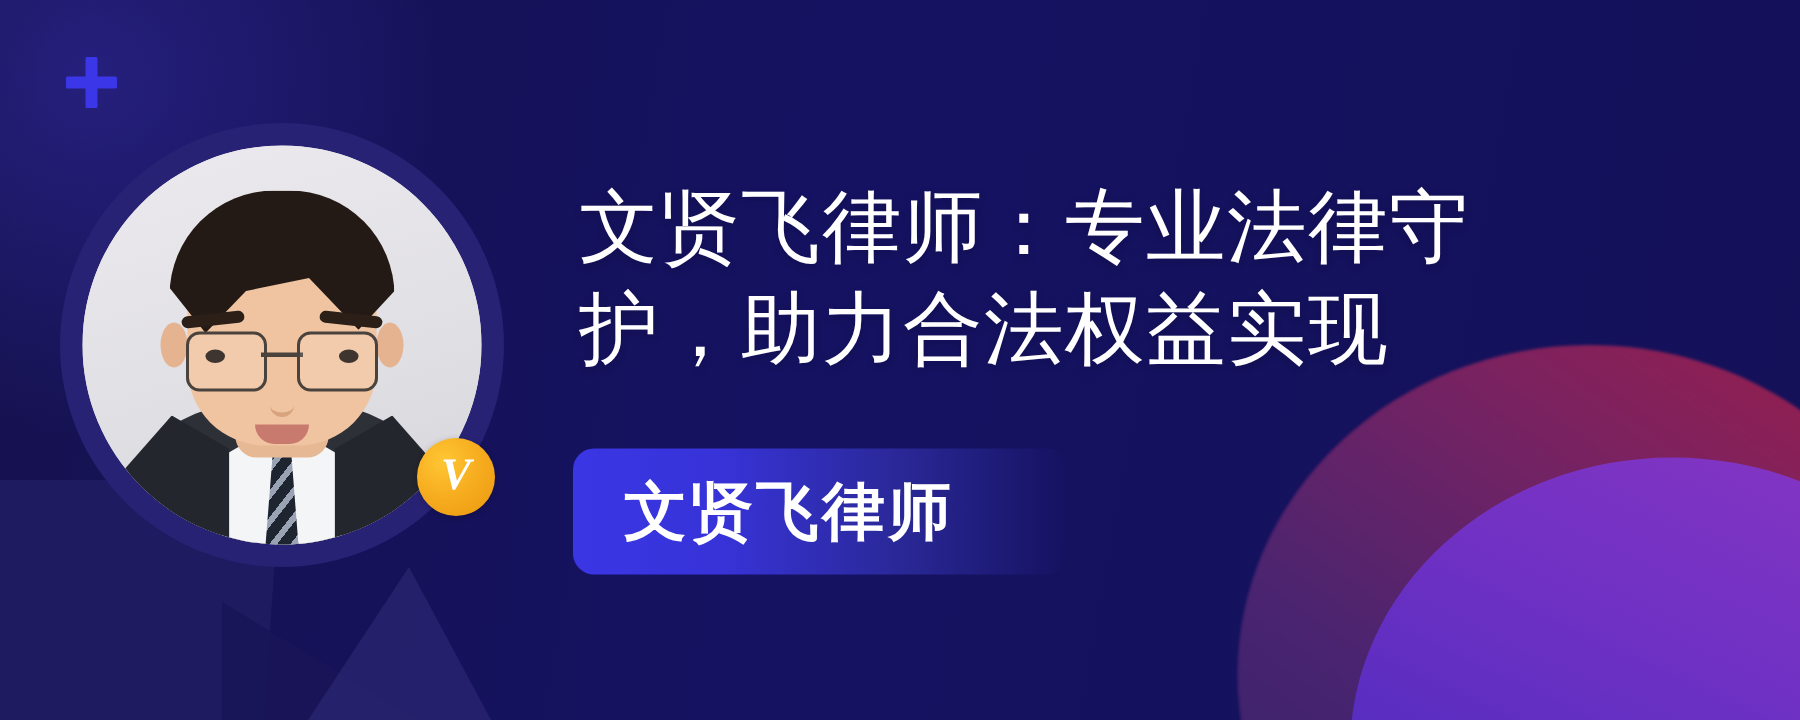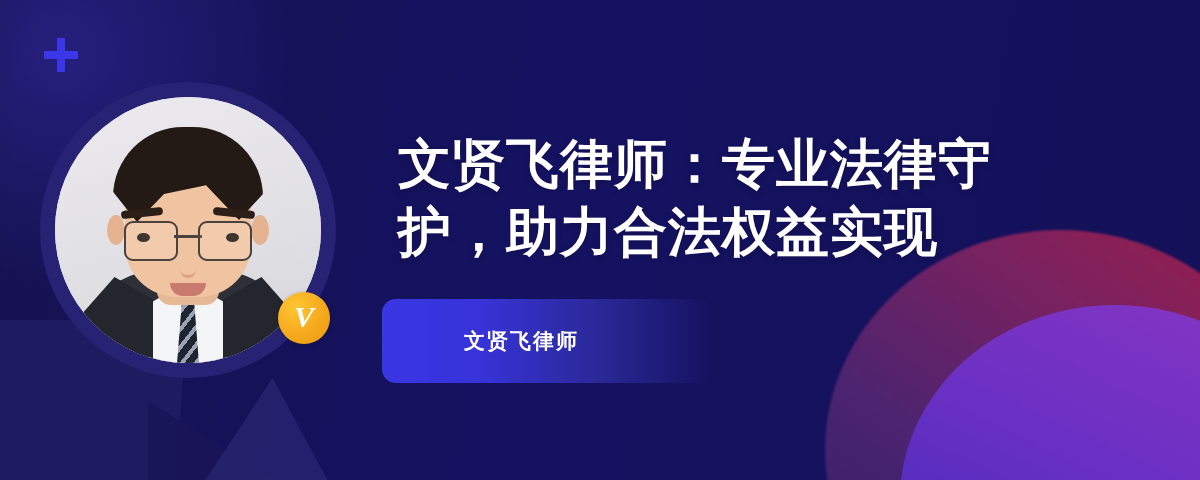--- a/index.html
+++ b/index.html
@@ -249,47 +249,46 @@
     transform: translateY(-1px);
   }
 
   
   .content {
     position: absolute;
     left: 386px; top: 118px;
     width: 700px;
   }
   .title {
-    margin: 12px;
+    margin: 0;
     color: #ffffff;
     font-size: 53px;
-    font-weight: bold;
+    font-weight: normal;
     line-height: 1.28;
     letter-spacing: 1px;
     white-space: pre-line;
     text-shadow: 0 2px 6px rgba(0,0,0,.18);
   }
   .name-pill {
     position: absolute;
     left: -4px; top: 181px;
     min-width: 330px;
     height: 84px;
     display: flex;
     align-items: center;
     border-radius: 14px;
     background: linear-gradient(90deg, #3a36e4 0%, #3431cf 34%, #272municipal 0%);
     background: linear-gradient(90deg, #3a36e4 0%, #3733d8 30%, #2a2897 66%, rgba(20,17,89,0) 100%);
   }
   .name-pill-label {
     color: #ffffff;
-    font-size: 21px;
+    font-size: 42px;
     font-weight: bold;
     letter-spacing: 2px;
     padding-left: 34px;
-    margin-left: 48px;
   }
 </style>
 </head>
 <body>
 
 <div id="banner">
 
   <div class="deco glow-tl"></div>
   <div class="deco slab-a"></div>
   <div class="deco slab-b"></div>

